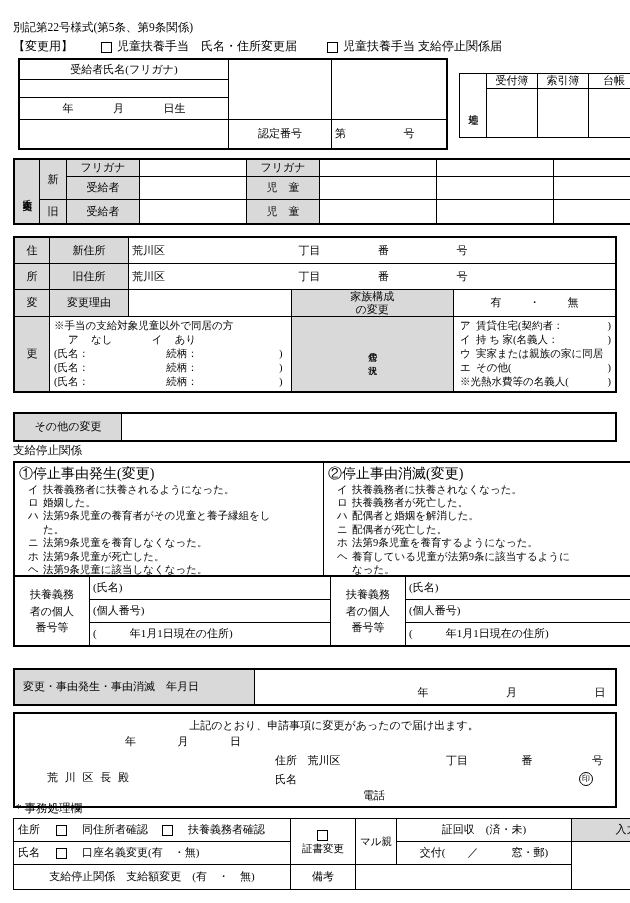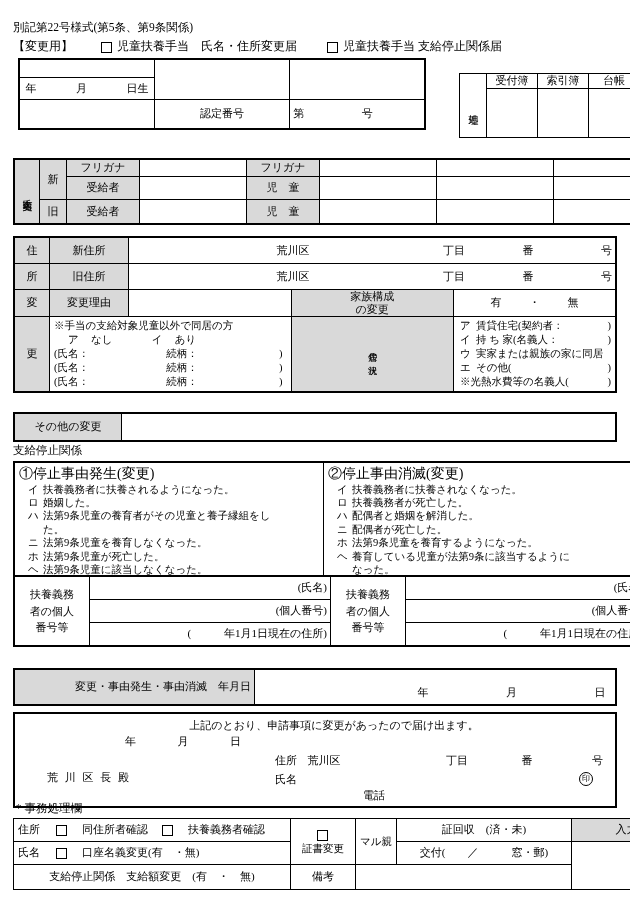--- a/index.html
+++ b/index.html
@@ -48,21 +48,21 @@
   }
   table.frm td {
     border: 1px solid #000;
     vertical-align: middle;
     padding: 0 3px;
     font-size: 11px;
     line-height: 1.25;
   }
   .outer { border: 2px solid #000; }
   .ctr { text-align: center; }
-  .lft { text-align: right; }
+  .lft { text-align: left; }
   .gray { background: #d9d9d9; }
   .nb-t { border-top: none !important; }
   .nb-b { border-bottom: none !important; }
   .dash-b { border-bottom: 1px dashed #888 !important; }
   .vtxt {
     writing-mode: vertical-rl;
     text-orientation: upright;
     letter-spacing: 1px;
     margin: 0 auto;
     line-height: 1;
@@ -138,20 +138,25 @@
     <span class="gap-a"></span>
     <span class="cbx"></span>
     <span class="seg">児童扶養手当　氏名・住所変更届</span>
     <span class="gap-c"></span>
     <span class="cbx"></span>
     <span class="seg">児童扶養手当 支給停止関係届</span>
   </div>
 
   <table class="frm outer" style="left:18px; top:58px; width:408px;">
     <tbody>
+        <tr>
+      <td class="ctr" style="width:202px; height:19px;">受給者氏名(フリガナ)</td>
+      <td class="ctr nb-b" style="width:96px;" rowspan="1"></td>
+      <td class="ctr nb-b" style="width:108px;" rowspan="1"></td>
+    </tr>
     <tr>
       <td class="dash-b" style="height:17px;"></td>
       <td class="ctr nb-t nb-b"></td>
       <td class="ctr nb-t nb-b"></td>
     </tr>
     <tr>
       <td class="ctr" style="height:21px;">
         <span>年</span>
         <span style="display:inline-block;width:34px;"></span>
         <span>月</span>

